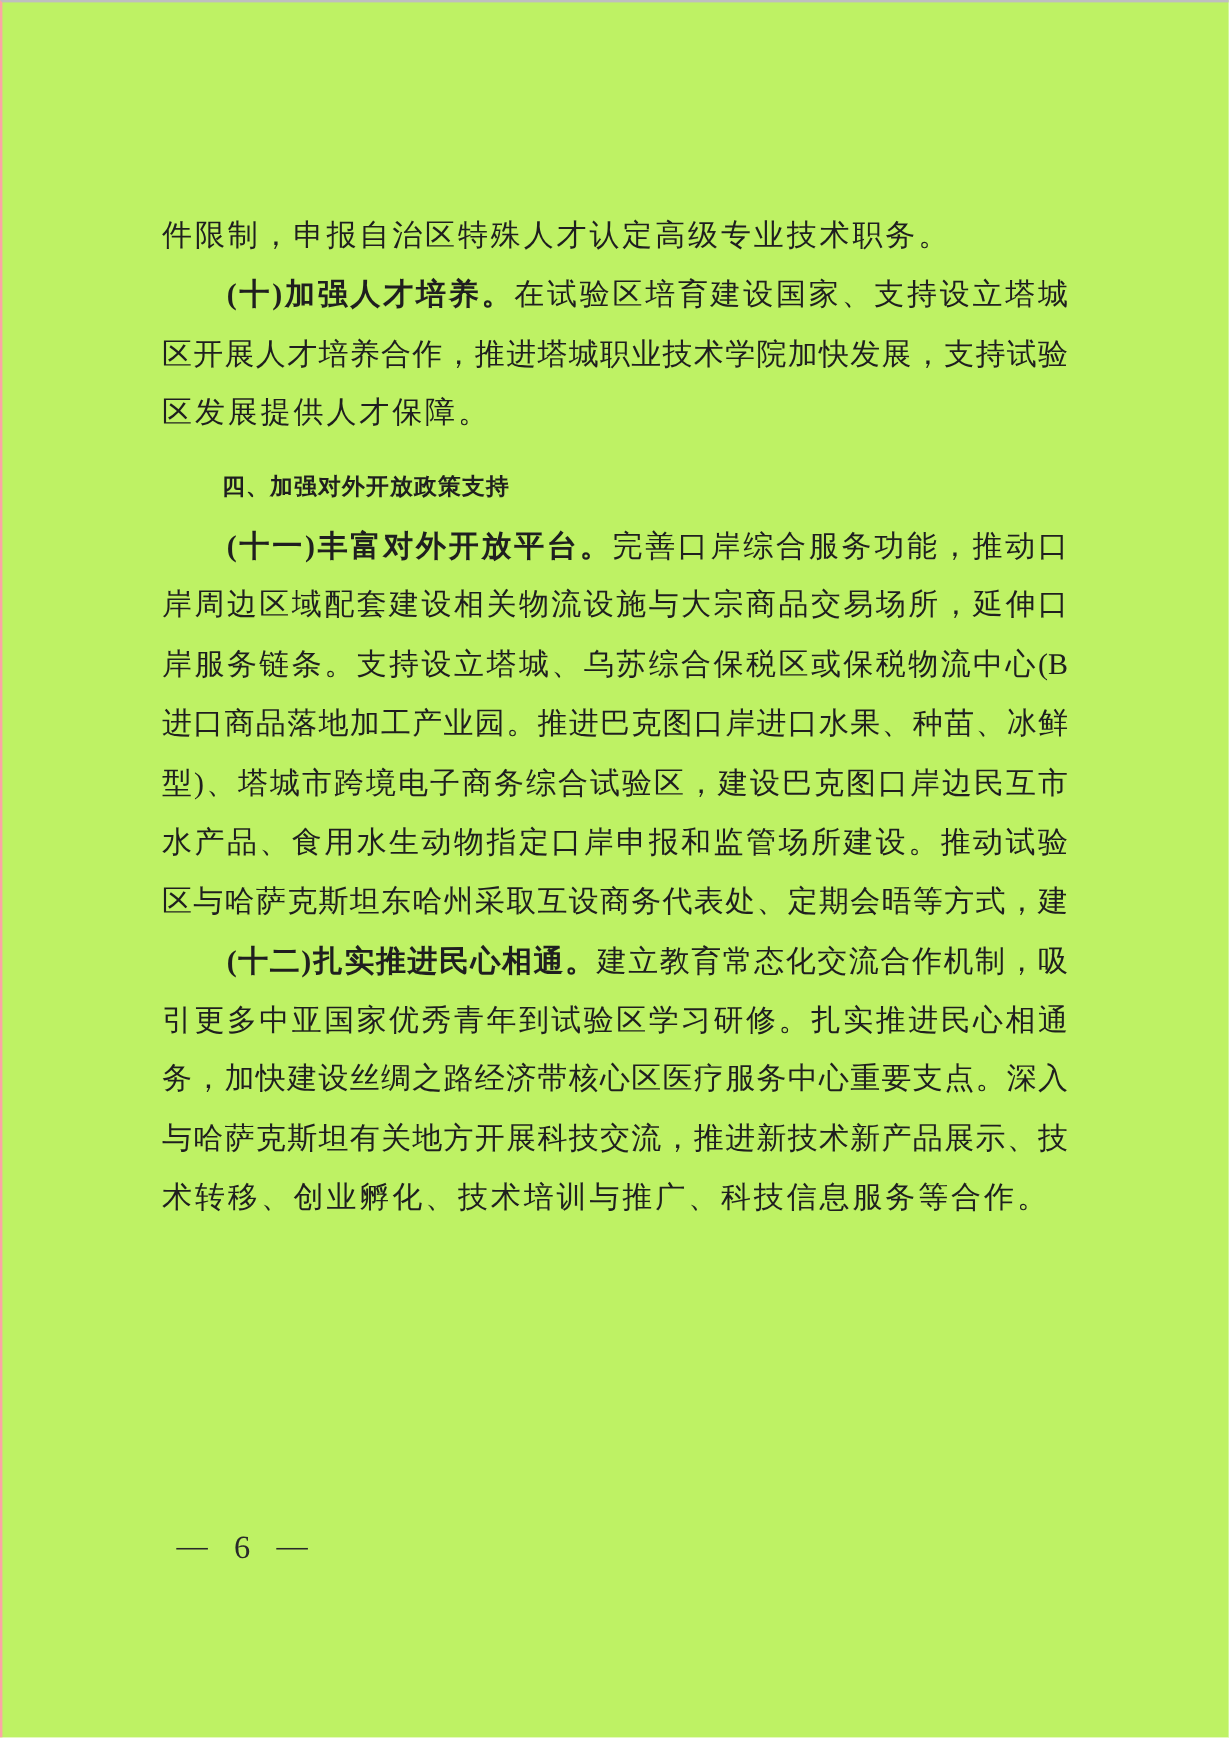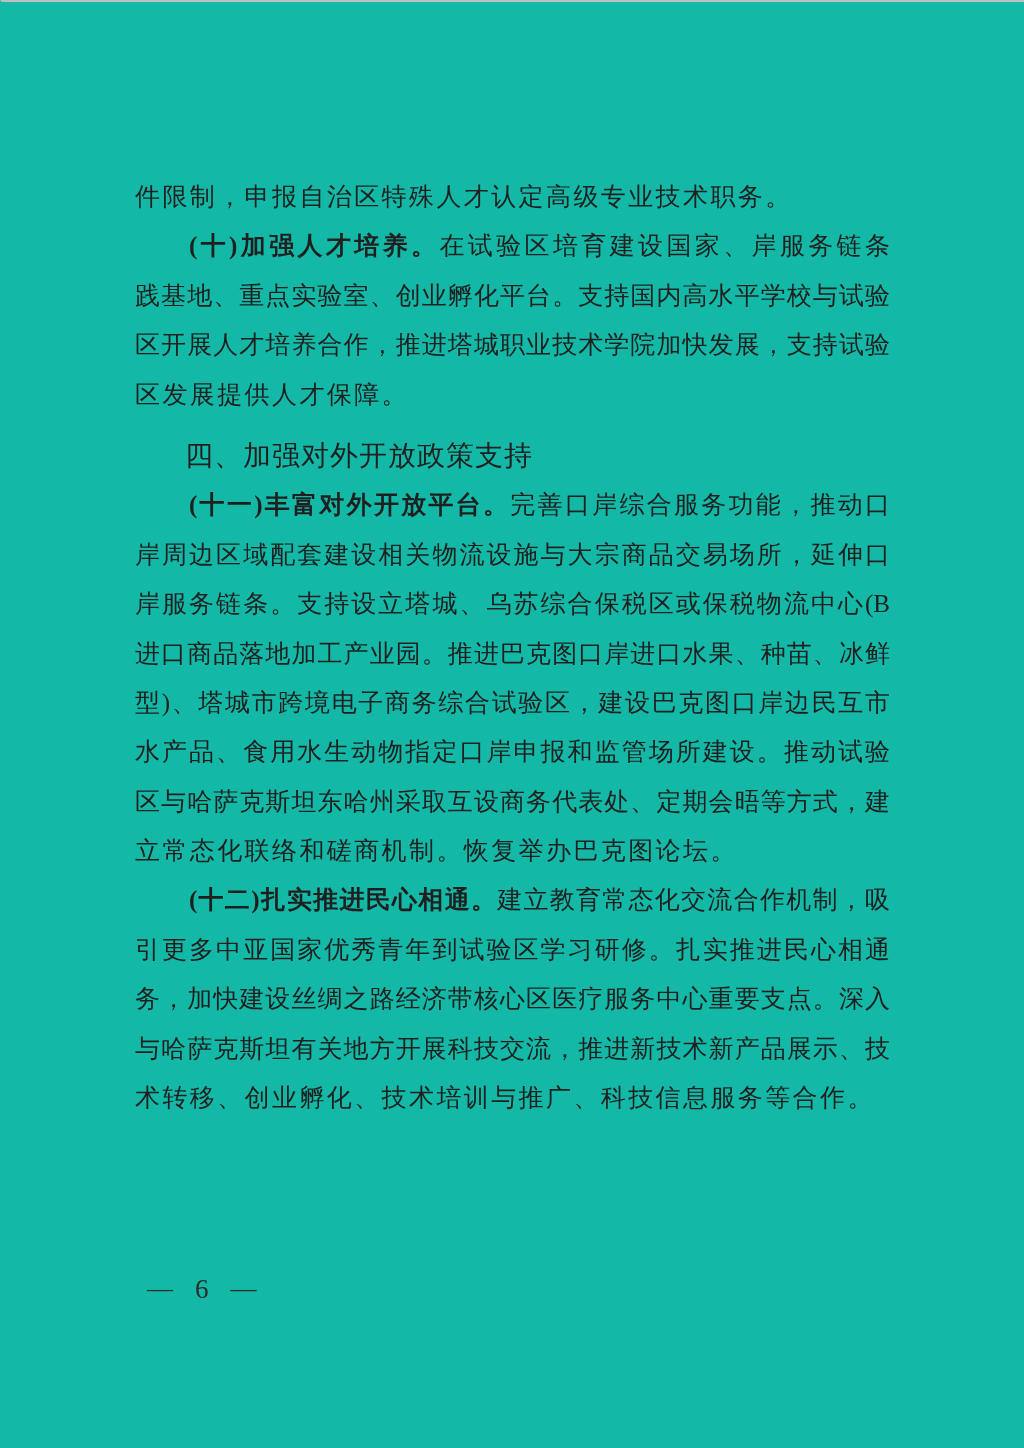--- a/index.html
+++ b/index.html
@@ -4,23 +4,23 @@
 <style>
   html, body {
     margin: 0;
     padding: 0;
     background: #ffffff;
   }
   .page {
     position: relative;
     width: 1024px;
     height: 1448px;
-    background: #14b8a6;
+    background: #bef264;
     border-top: 2px solid #bfbfbf;
-    border-left: 2px solid #14b8a6;
+    border-left: 2px solid #fca5a5;
     box-sizing: border-box;
     overflow: hidden;
     font-family: "Liberation Serif", "DejaVu Serif", serif;
     color: #1f1f1f;
   }
   .textblock {
     position: absolute;
     left: 133px;
     top: 170px;
     width: 755px;
@@ -43,22 +43,22 @@
   }
   .line.indent {
     text-indent: 54px;
   }
   .line .lead {
     font-weight: bold;
     margin-top: 37px;
   }
   .line.heading {
     font-family: "DejaVu Sans", "Liberation Sans", sans-serif;
-    font-weight: normal;
-    font-size: 28px;
+    font-weight: bold;
+    font-size: 19px;
     letter-spacing: 1px;
     margin-top: 12px;
     text-indent: 50px;
   }
   .footer {
     position: absolute;
     left: 145px;
     top: 1272px;
     font-size: 26px;
     line-height: 30px;
@@ -72,35 +72,33 @@
   }
 </style>
 </head>
 <body>
 
 <div class="page">
   <div class="textblock">
 
     <div class="line end"><span class="lead"></span><span>件限制，申报自治区特殊人才认定高级专业技术职务。</span></div>
 
-    <div class="line fill indent"><span class="lead">(十)加强人才培养。</span><span>在试验区培育建设国家、岸服务链条</span></div>
-    <div class="line fill"><span class="lead"></span><span>践基地、重点实验室、创业孵化平台。支持国内高水平学校与试验</span></div>
+    <div class="line fill indent"><span class="lead">(十)加强人才培养。</span><span>在试验区培育建设国家、支持设立塔城</span></div>
     <div class="line fill"><span class="lead"></span><span>区开展人才培养合作，推进塔城职业技术学院加快发展，支持试验</span></div>
     <div class="line end"><span class="lead"></span><span>区发展提供人才保障。</span></div>
 
     <div class="line heading"><span>四、加强对外开放政策支持</span></div>
 
     <div class="line fill indent"><span class="lead">(十一)丰富对外开放平台。</span><span>完善口岸综合服务功能，推动口</span></div>
     <div class="line fill"><span class="lead"></span><span>岸周边区域配套建设相关物流设施与大宗商品交易场所，延伸口</span></div>
     <div class="line fill"><span class="lead"></span><span>岸服务链条。支持设立塔城、乌苏综合保税区或保税物流中心(B</span></div>
     <div class="line fill"><span class="lead"></span><span>进口商品落地加工产业园。推进巴克图口岸进口水果、种苗、冰鲜</span></div>
     <div class="line fill"><span class="lead"></span><span>型)、塔城市跨境电子商务综合试验区，建设巴克图口岸边民互市</span></div>
     <div class="line fill"><span class="lead"></span><span>水产品、食用水生动物指定口岸申报和监管场所建设。推动试验</span></div>
     <div class="line fill"><span class="lead"></span><span>区与哈萨克斯坦东哈州采取互设商务代表处、定期会晤等方式，建</span></div>
-    <div class="line end"><span class="lead"></span><span>立常态化联络和磋商机制。恢复举办巴克图论坛。</span></div>
 
     <div class="line fill indent"><span class="lead">(十二)扎实推进民心相通。</span><span>建立教育常态化交流合作机制，吸</span></div>
     <div class="line fill"><span class="lead"></span><span>引更多中亚国家优秀青年到试验区学习研修。扎实推进民心相通</span></div>
     <div class="line fill"><span class="lead"></span><span>务，加快建设丝绸之路经济带核心区医疗服务中心重要支点。深入</span></div>
     <div class="line fill"><span class="lead"></span><span>与哈萨克斯坦有关地方开展科技交流，推进新技术新产品展示、技</span></div>
     <div class="line end"><span class="lead"></span><span>术转移、创业孵化、技术培训与推广、科技信息服务等合作。</span></div>
 
   </div>
 
   <div class="footer">

